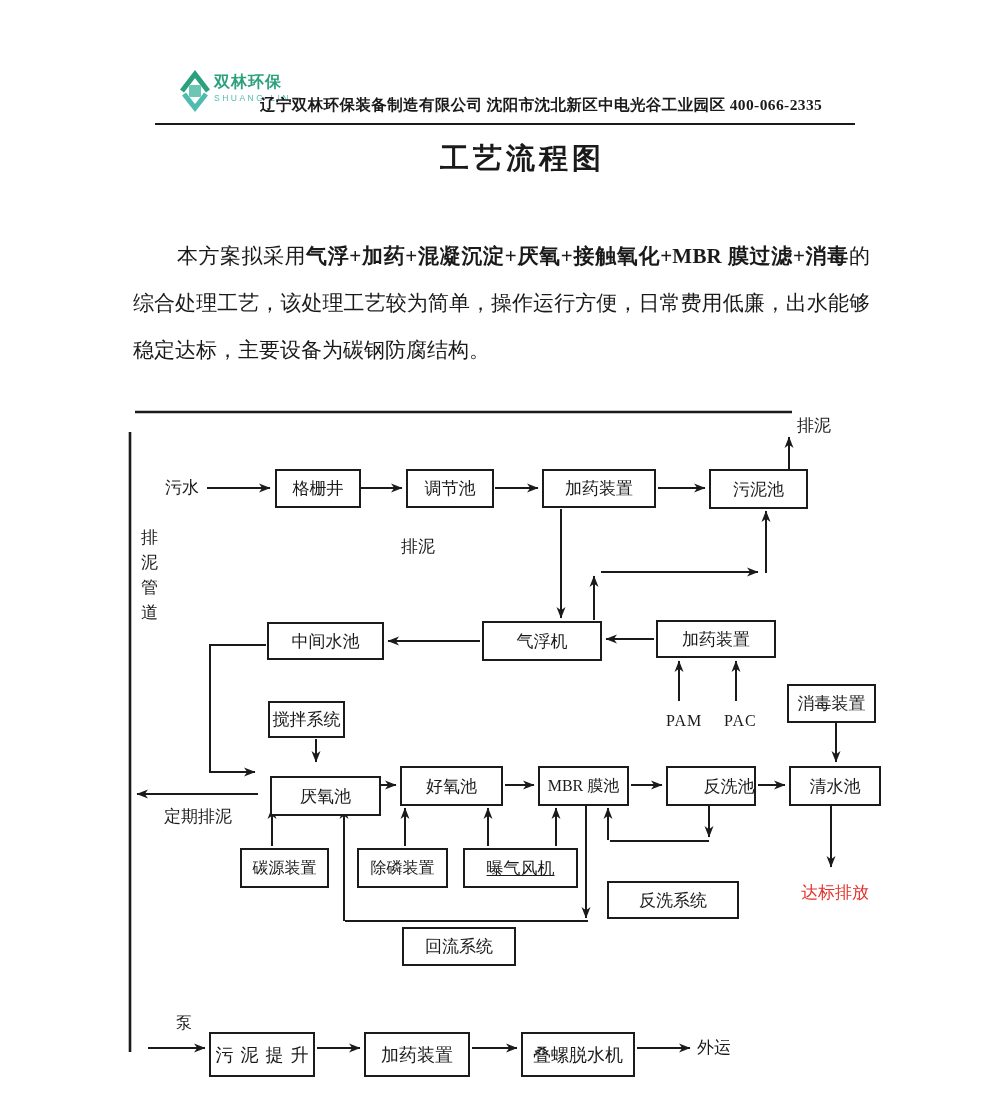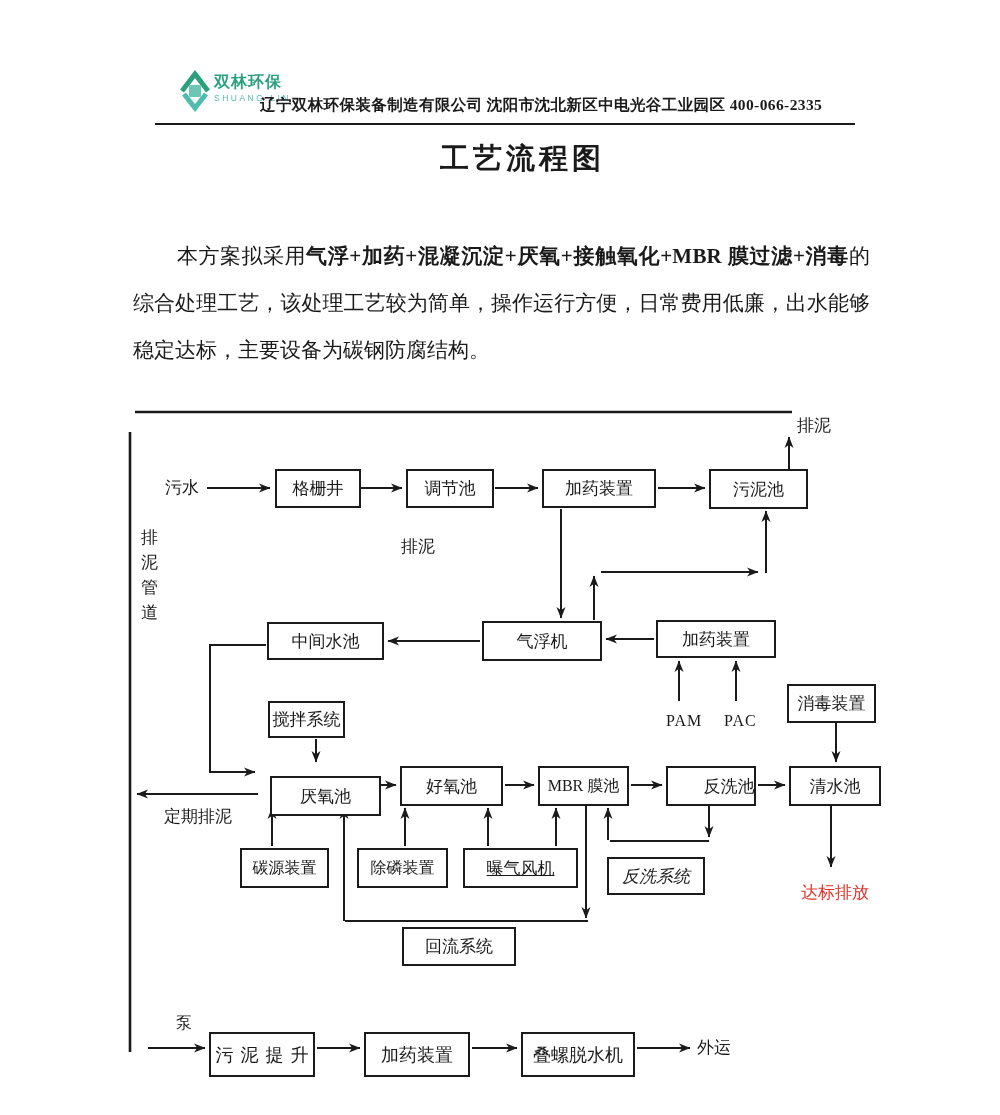--- a/index.html
+++ b/index.html
@@ -124,21 +124,21 @@
   <div class="box" style="left:787px;top:684px;width:89px;height:39px;">消毒装置</div>
   <div class="box" style="left:268px;top:701px;width:77px;height:37px;">搅拌系统</div>
   <div class="box" style="left:270px;top:766px;width:111px;height:40px;margin-top:10px;">厌氧池</div>
   <div class="box" style="left:400px;top:766px;width:103px;height:40px;">好氧池</div>
   <div class="box small" style="left:538px;top:766px;width:91px;height:40px;">MBR 膜池</div>
   <div class="box" style="left:666px;top:766px;width:90px;height:40px;padding-left:36px;">反洗池</div>
   <div class="box" style="left:789px;top:766px;width:92px;height:40px;">清水池</div>
   <div class="box small" style="left:240px;top:848px;width:89px;height:40px;">碳源装置</div>
   <div class="box small" style="left:357px;top:848px;width:91px;height:40px;">除磷装置</div>
   <div class="box" style="left:463px;top:848px;width:115px;height:40px;text-decoration:underline;">曝气风机</div>
-  <div class="box" style="left:607px;top:857px;width:98px;height:38px;font-style:italic;">反洗系统</div>
+  <div class="box" style="left:607px;top:881px;width:132px;height:38px;">反洗系统</div>
   <div class="box" style="left:402px;top:927px;width:114px;height:39px;">回流系统</div>
   <div class="box bottomrow spread" style="left:209px;top:1032px;width:106px;height:45px;">污泥提升</div>
   <div class="box bottomrow" style="left:364px;top:1032px;width:106px;height:45px;">加药装置</div>
   <div class="box bottomrow" style="left:521px;top:1032px;width:114px;height:45px;">叠螺脱水机</div>
 
   <div class="lbl" style="left:165px;top:478px;">污水</div>
   <div class="lbl" style="left:797px;top:416px;">排泥</div>
   <div class="lbl vert" style="left:141px;top:525px;">排泥管道</div>
   <div class="lbl" style="left:401px;top:537px;">排泥</div>
   <div class="lbl latin" style="left:666px;top:711px;">PAM</div>

